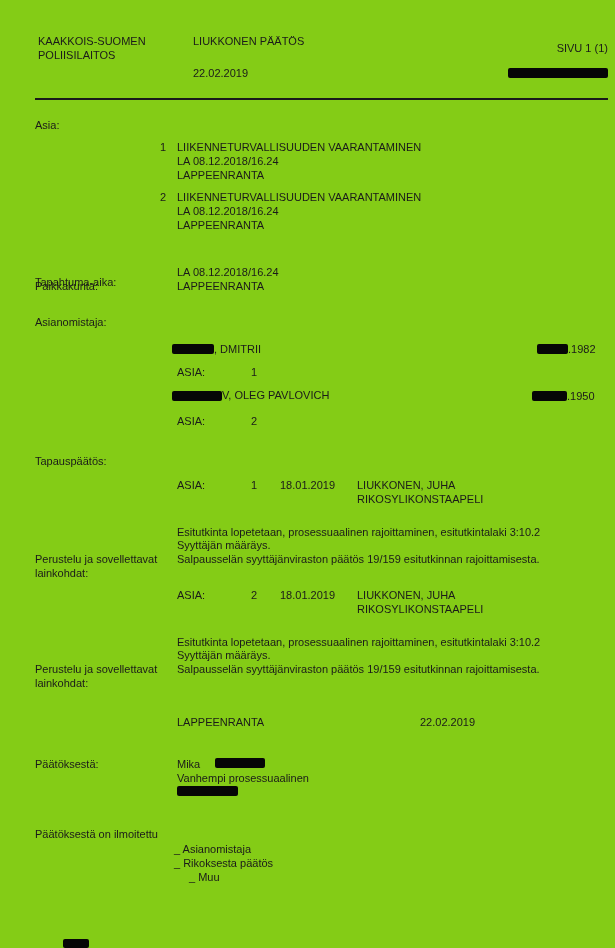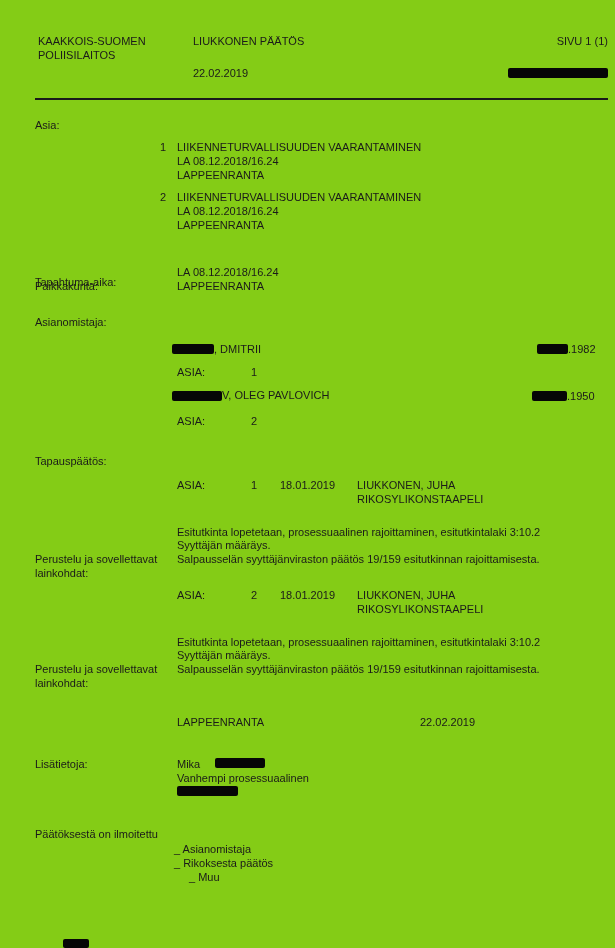--- a/index.html
+++ b/index.html
@@ -9,21 +9,21 @@
     background:#84cc16;
     font-family:"Liberation Sans", sans-serif;
     font-size:11px;
     line-height:14px;
     color:#1a1a1a;
     overflow:hidden;
   }
   .t{position:absolute;white-space:nowrap;}
   .redact{position:absolute;background:#060606;border-radius:2px;}
   .hr{position:absolute;background:#1a1a1a;height:2px;}
-  .right{text-align:center;}
+  .right{text-align:center;margin-top:7px;}
 </style>
 </head>
 <body>
 
 <div class="page">
 
   <div class="t" style="left:38px;top:34px;">KAAKKOIS-SUOMEN</div>
   <div class="t" style="left:38px;top:48px;">POLIISILAITOS</div>
   <div class="t" style="left:193px;top:34px;">LIUKKONEN PÄÄTÖS</div>
   <div class="t right" style="right:7px;top:34px;">SIVU 1 (1)</div>
@@ -84,21 +84,21 @@
   <div class="t" style="left:357px;top:602px;">RIKOSYLIKONSTAAPELI</div>
   <div class="t" style="left:177px;top:635px;">Esitutkinta lopetetaan, prosessuaalinen rajoittaminen, esitutkintalaki 3:10.2</div>
   <div class="t" style="left:177px;top:648px;">Syyttäjän määräys.</div>
   <div class="t" style="left:35px;top:662px;">Perustelu ja sovellettavat</div>
   <div class="t" style="left:35px;top:676px;">lainkohdat:</div>
   <div class="t" style="left:177px;top:662px;">Salpausselän syyttäjänviraston päätös 19/159 esitutkinnan rajoittamisesta.</div>
 
   <div class="t" style="left:177px;top:715px;">LAPPEENRANTA</div>
   <div class="t" style="left:420px;top:715px;">22.02.2019</div>
 
-  <div class="t" style="left:35px;top:757px;">Lisätietoja:</div>
+  <div class="t" style="left:35px;top:757px;">Päätöksestä:</div>
   <div class="t" style="left:177px;top:757px;">Mika</div>
   <div class="redact" style="left:215px;top:758px;width:50px;height:10px;"></div>
   <div class="t" style="left:177px;top:771px;">Vanhempi prosessuaalinen</div>
   <div class="redact" style="left:177px;top:786px;width:61px;height:10px;"></div>
 
   <div class="t" style="left:35px;top:827px;">Päätöksestä on ilmoitettu</div>
   <div class="t" style="left:174px;top:842px;">_ Asianomistaja</div>
   <div class="t" style="left:174px;top:856px;">_ Rikoksesta päätös</div>
   <div class="t" style="left:189px;top:870px;">_ Muu</div>
 

